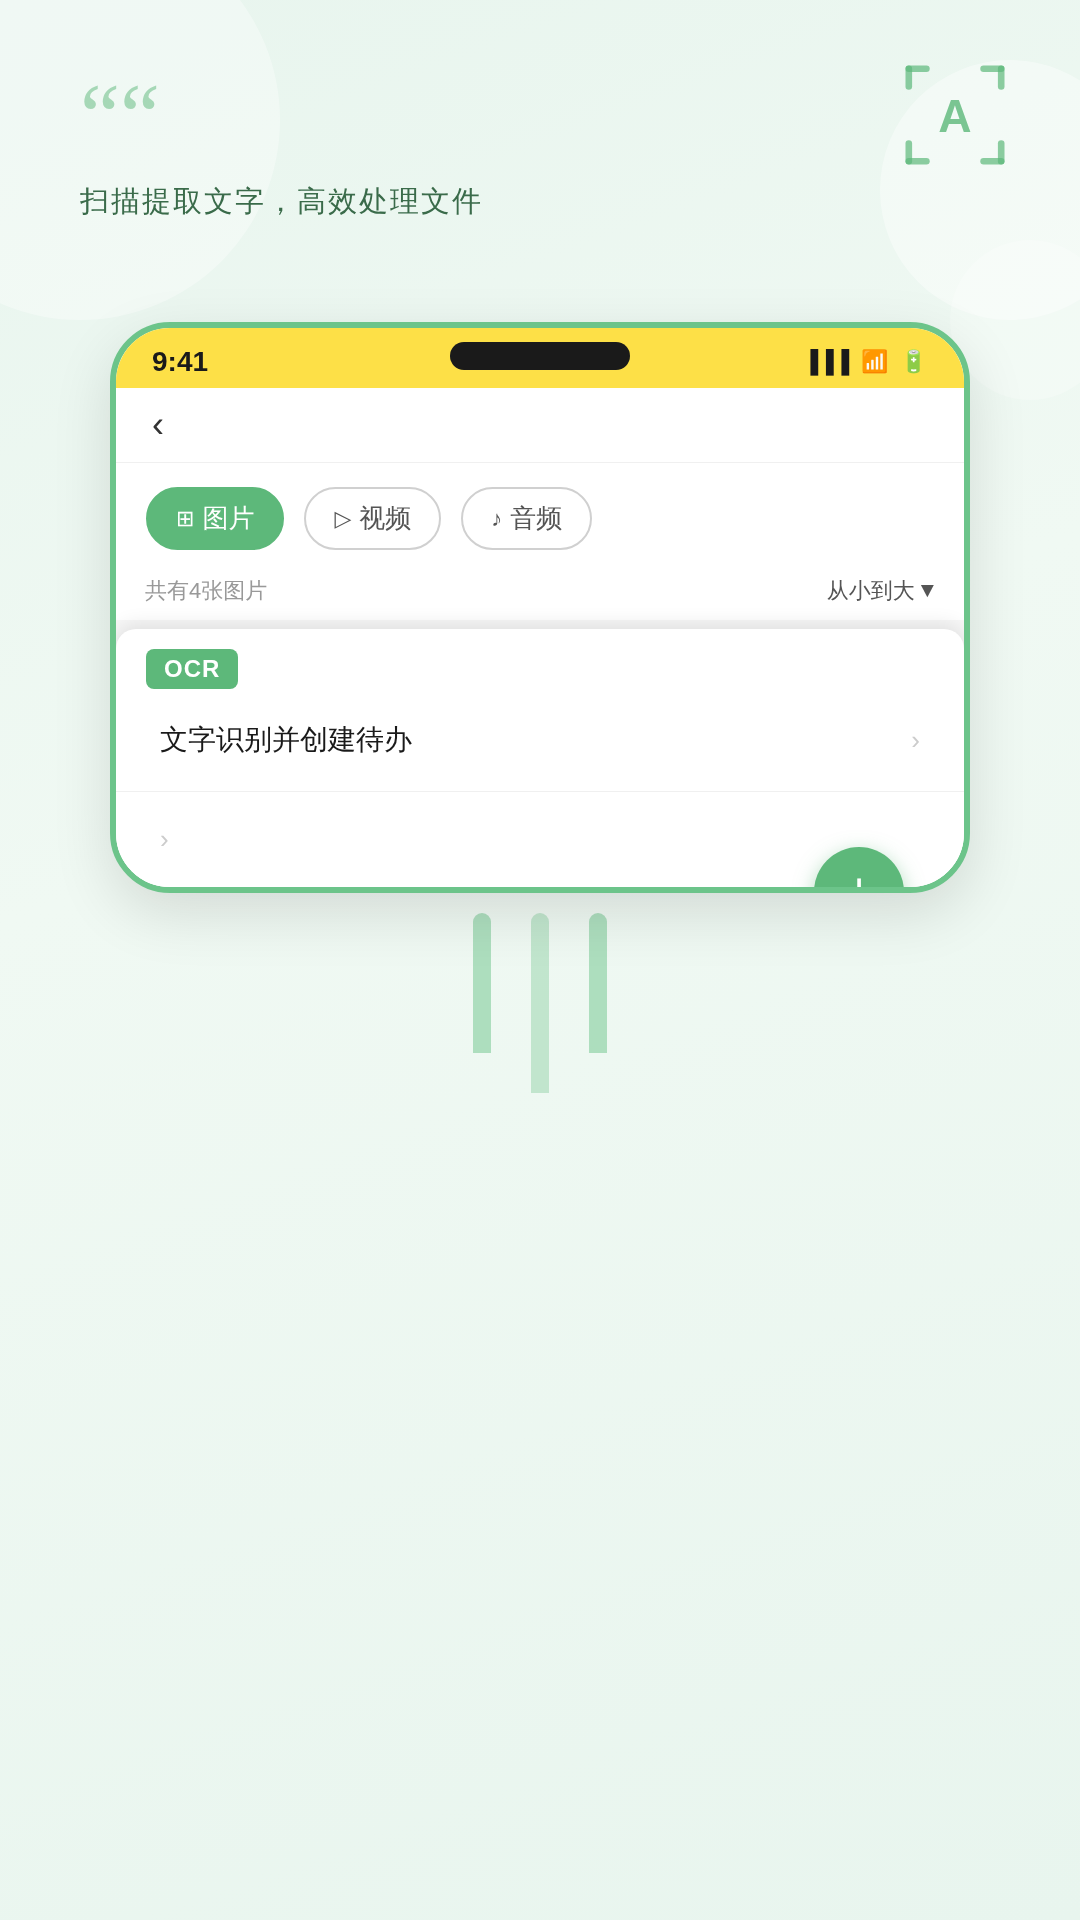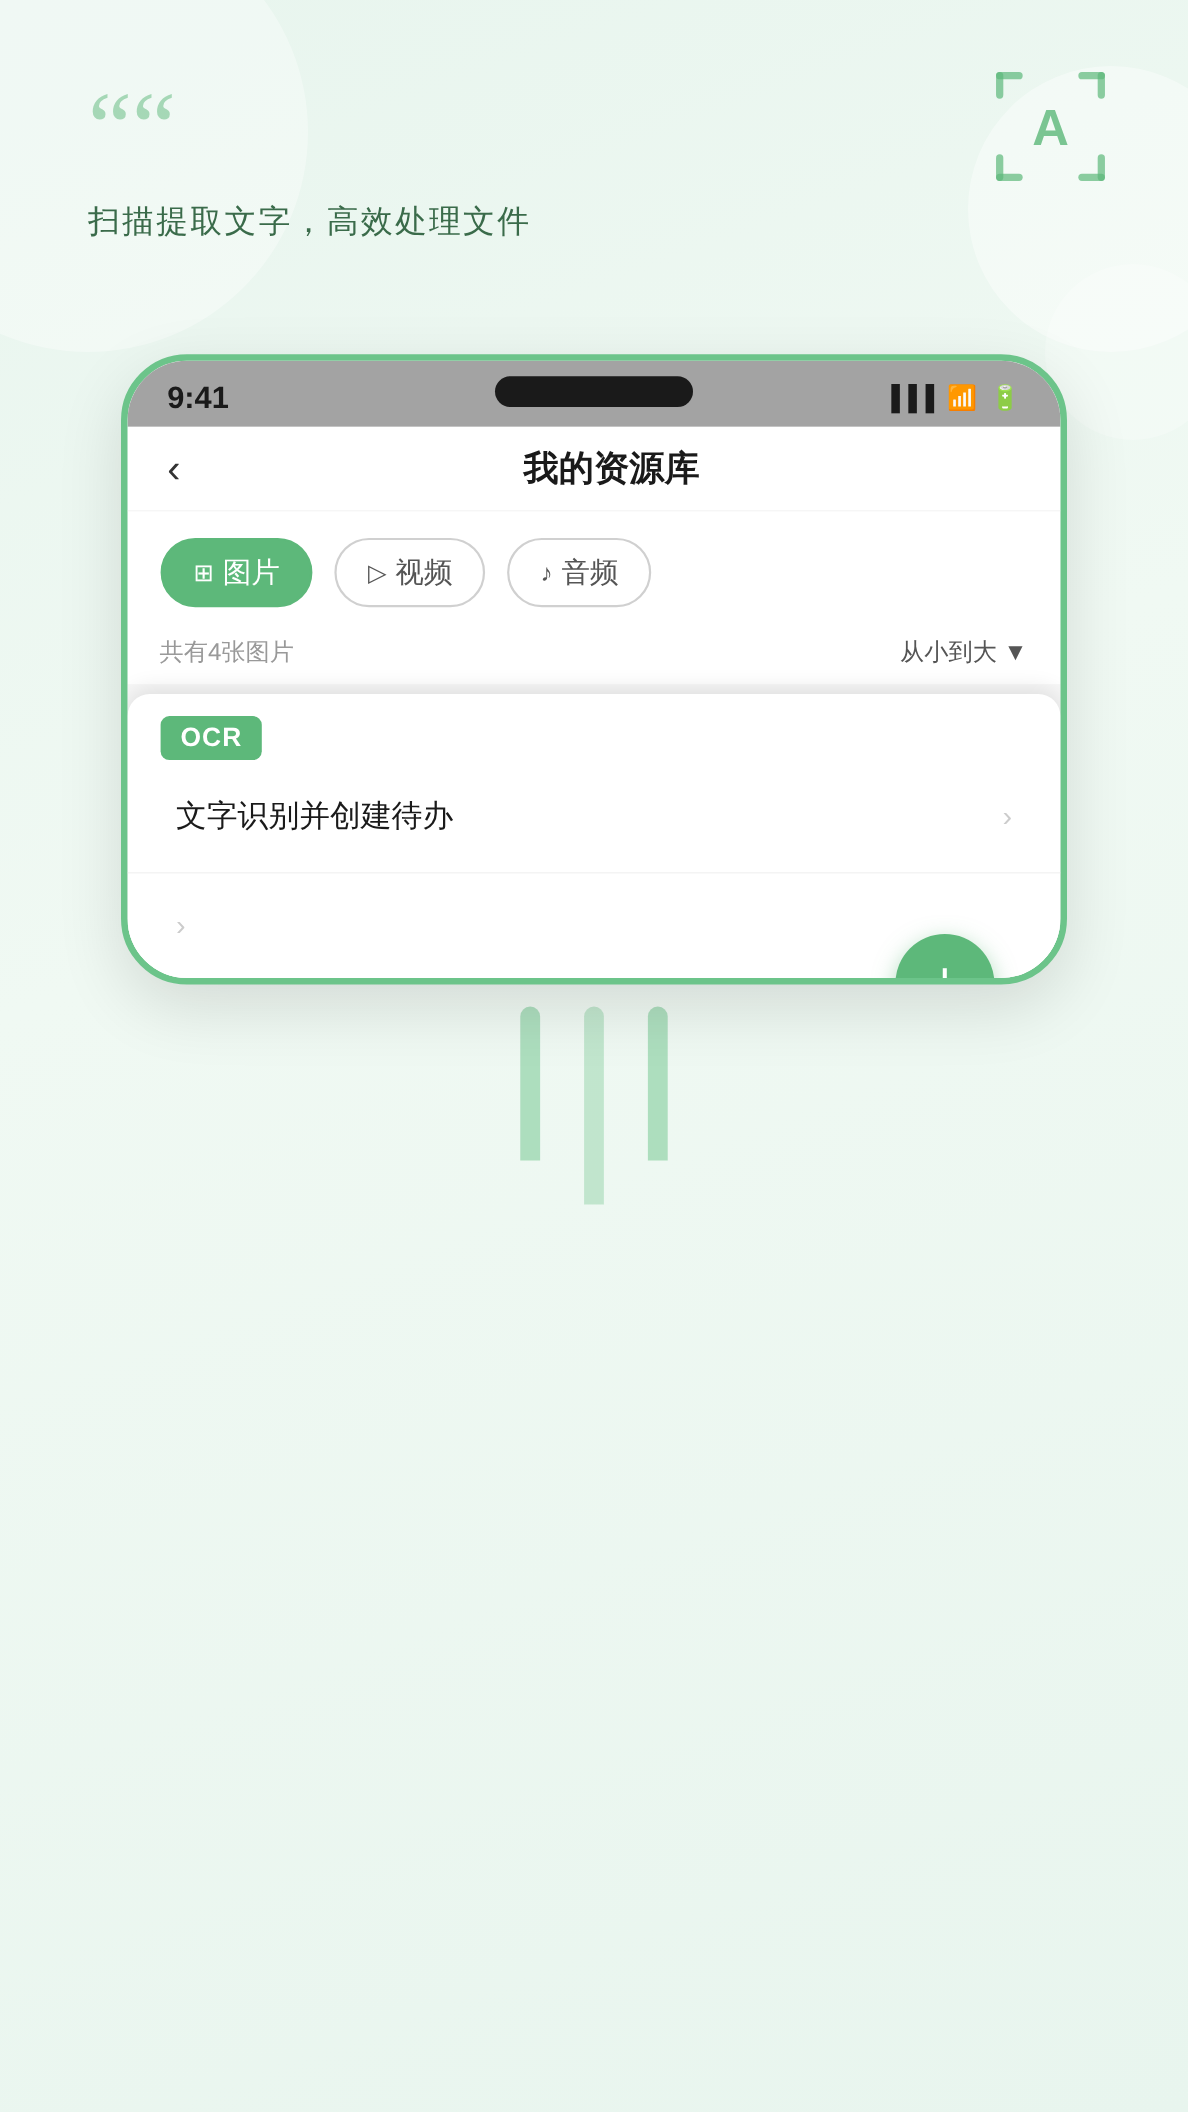--- a/index.html
+++ b/index.html
@@ -108,21 +108,21 @@
       box-shadow: 0 20px 60px rgba(0,0,0,0.12);
       position: relative;
     }
 
     
     .phone-status-bar {
       display: flex;
       align-items: center;
       justify-content: space-between;
       padding: 18px 36px 10px 36px;
-      background: #a3a3a3;
+      background: #fde047;
     }
 
     .status-time {
       font-size: 28px;
       font-weight: 600;
       color: #1a1a1a;
     }
 
     .status-icons {
       display: flex;
@@ -214,20 +214,21 @@
       font-size: 22px;
       color: #999;
     }
 
     .sort-btn {
       display: flex;
       align-items: center;
       gap: 6px;
       font-size: 22px;
       color: #555;
+      font-family: Liberation Mono, monospace;
     }
 
     
     .image-grid {
       display: grid;
       grid-template-columns: 1fr 1fr;
       gap: 16px;
       padding: 10px 20px 20px 20px;
       background: #f7f7f7;
     }
@@ -422,21 +423,20 @@
       <span class="status-time">9:41</span>
       <div class="status-icons">
         <span>▐▐▐</span>
         <span>📶</span>
         <span>🔋</span>
       </div>
     </div>
 
     <div class="phone-nav">
       <span class="nav-back">‹</span>
-      <span class="nav-title">我的资源库</span>
     </div>
 
     <div class="tab-filters">
       <div class="tab-item active">
         <span class="tab-icon">⊞</span>
         <span>图片</span>
       </div>
       <div class="tab-item">
         <span class="tab-icon">▷</span>
         <span>视频</span>

